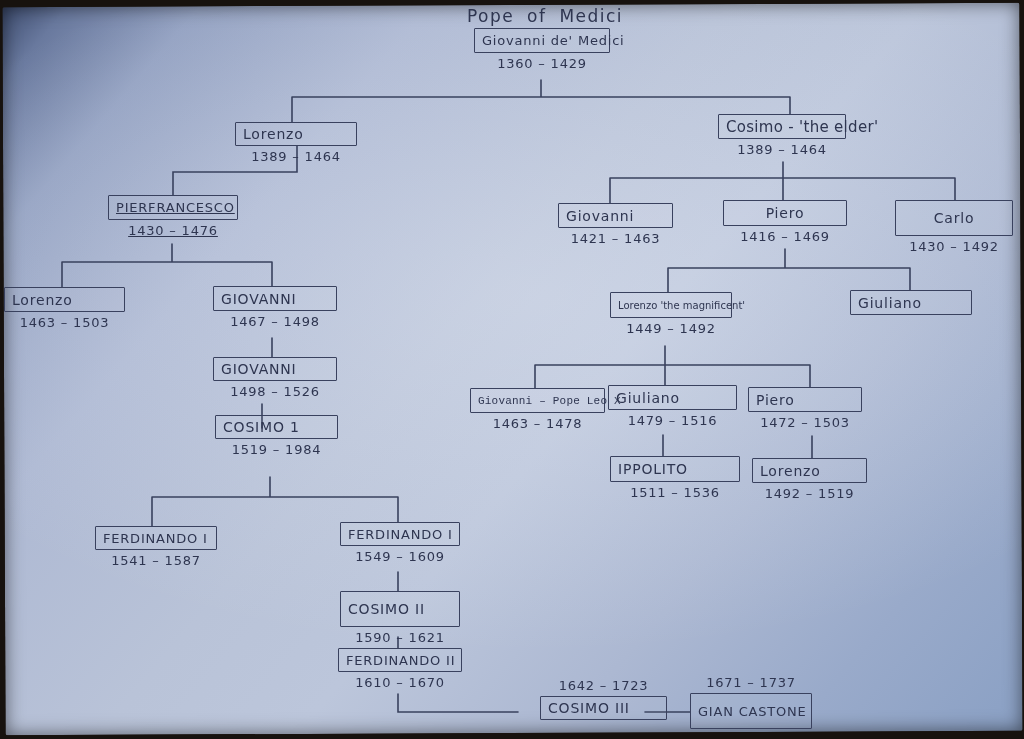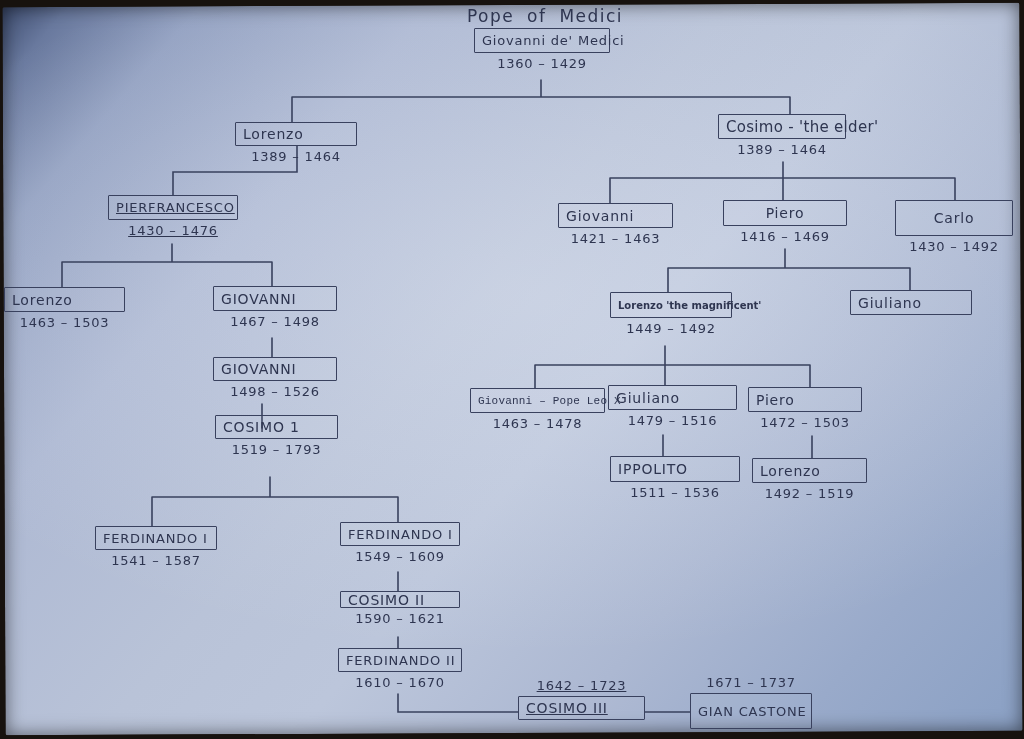--- a/index.html
+++ b/index.html
@@ -29,21 +29,21 @@
     padding:0 7px;font-size:14px;letter-spacing:0.8px;white-space:nowrap;
     height:25px;background:rgba(250,252,255,0.04);
   }
   .dates{
     text-align:center;font-size:13px;letter-spacing:0.8px;padding-top:3px;white-space:nowrap;
   }
   .dates-above{padding-top:0;padding-bottom:3px;}
   .fs13 .nbox{font-size:13px;}
   .fs12 .nbox{font-size:15px;letter-spacing:0.3px;}
   .fs11 .nbox{font-size:11px;letter-spacing:0.2px;font-family:Liberation Mono, monospace;}
-  .fs10 .nbox{font-size:10px;letter-spacing:0;font-weight:bold;}
+  .fs10 .nbox{font-size:10px;letter-spacing:0;}
   .ctr .nbox{justify-content:center;}
   svg.wires{position:absolute;left:0;top:0;pointer-events:none;}
 </style>
 </head>
 <body>
 
 <div class="paper"></div>
 
 <div class="stage">
 
@@ -93,39 +93,39 @@
   <div class="node" style="left:213px;top:286px;width:124px;">
     <div class="nbox">GIOVANNI</div>
     <div class="dates">1467 – 1498</div>
   </div>
   <div class="node" style="left:213px;top:357px;width:124px;">
     <div class="nbox" style="height:24px">GIOVANNI</div>
     <div class="dates">1498 – 1526</div>
   </div>
   <div class="node" style="left:215px;top:415px;width:123px;">
     <div class="nbox" style="height:24px">COSIMO 1</div>
-    <div class="dates">1519 – 1793</div>
+    <div class="dates">1519 – 1984</div>
   </div>
   <div class="node fs13" style="left:95px;top:526px;width:122px;">
     <div class="nbox" style="height:24px">FERDINANDO I</div>
     <div class="dates">1541 – 1587</div>
   </div>
   <div class="node fs13" style="left:340px;top:522px;width:120px;">
     <div class="nbox" style="height:24px">FERDINANDO I</div>
     <div class="dates">1549 – 1609</div>
   </div>
   <div class="node" style="left:340px;top:591px;width:120px;">
-    <div class="nbox" style="height:17px">COSIMO II</div>
+    <div class="nbox" style="height:36px">COSIMO II</div>
     <div class="dates">1590 – 1621</div>
   </div>
   <div class="node fs13" style="left:338px;top:648px;width:124px;">
     <div class="nbox" style="height:24px">FERDINANDO II</div>
     <div class="dates">1610 – 1670</div>
   </div>
-  <div class="node" style="left:518px;top:678px;width:127px;text-decoration:underline;">
+  <div class="node" style="left:540px;top:678px;width:127px;">
     <div class="dates dates-above">1642 – 1723</div>
     <div class="nbox" style="height:24px">COSIMO III</div>
   </div>
   <div class="node fs13" style="left:690px;top:675px;width:122px;">
     <div class="dates dates-above">1671 – 1737</div>
     <div class="nbox" style="height:36px">GIAN CASTONE</div>
   </div>
 
   <div class="node" style="left:558px;top:203px;width:115px;">
     <div class="nbox">Giovanni</div>

